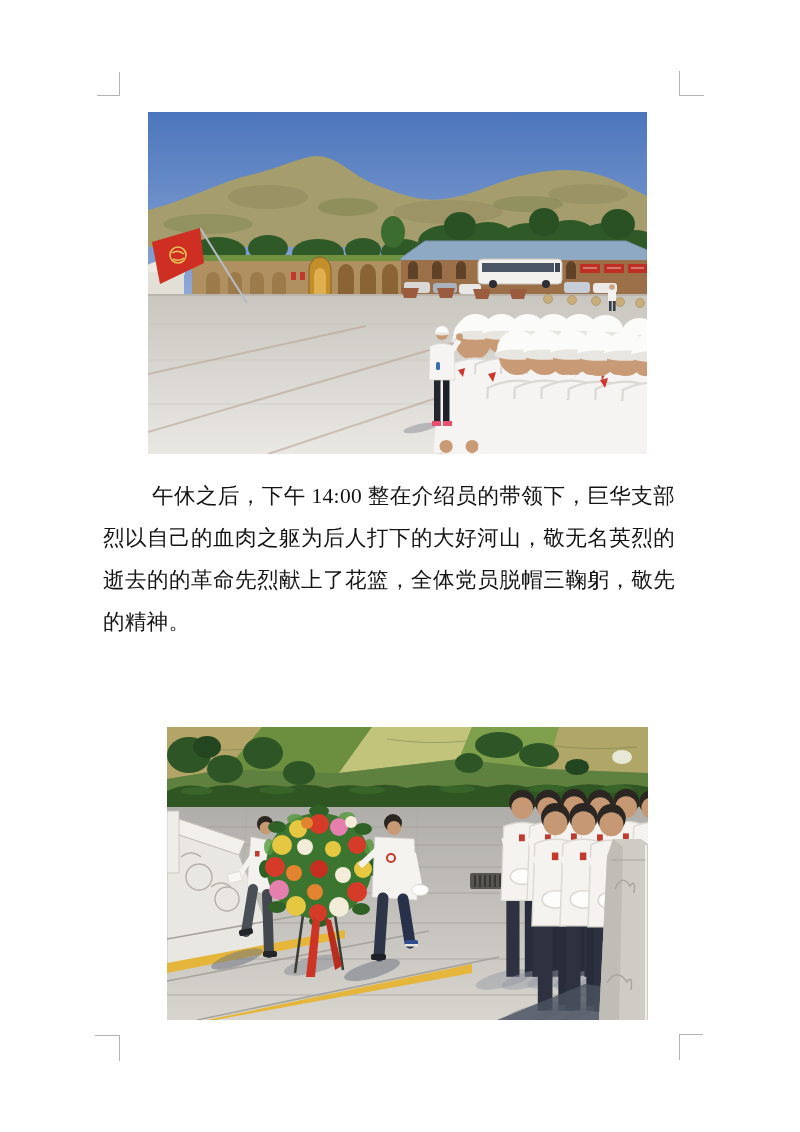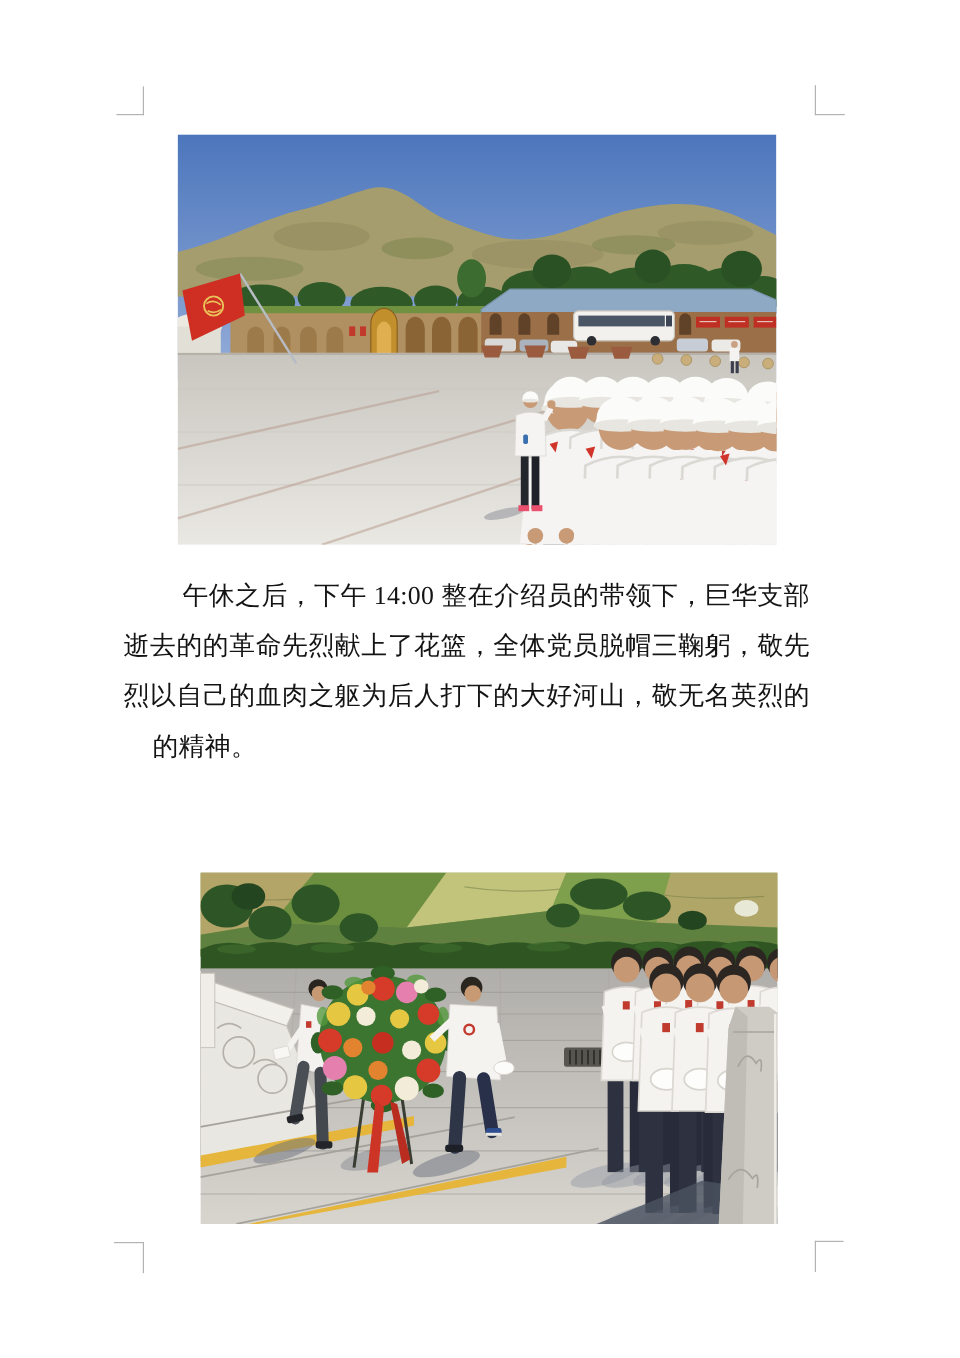--- a/index.html
+++ b/index.html
@@ -11,21 +11,21 @@
   .mark.tr{left:679px;top:71px;width:24px;height:24px;border-left:1px solid #b3b3b3;border-bottom:1px solid #b3b3b3;}
   .mark.bl{left:95px;top:1035px;width:24px;height:25px;border-right:1px solid #b3b3b3;border-top:1px solid #b3b3b3;}
   .mark.br{left:679px;top:1034px;width:23px;height:25px;border-left:1px solid #b3b3b3;border-top:1px solid #b3b3b3;}
   .figure{position:absolute;display:block;}
   .figure svg{display:block;}
   .fig-top{left:148px;top:112px;width:499px;height:342px;}
   .fig-bottom{left:167px;top:727px;width:481px;height:293px;}
   .paragraph{position:absolute;left:103px;top:475px;width:572px;color:#141414;}
   .par-line{font-size:21.5px;line-height:42px;text-align:justify;text-align-last:justify;white-space:nowrap;letter-spacing:0.3px;}
   .par-line.first{text-indent:49px;}
-  .par-line.last{text-align-last:left;margin-left:24px;}
+  .par-line.last{text-align-last:left;}
 </style>
 </head>
 <body>
 
 <div class="page">
 
   <div class="mark tl"></div>
   <div class="mark tr"></div>
   <div class="mark bl"></div>
   <div class="mark br"></div>
@@ -238,22 +238,22 @@
         <rect x="288" y="250" width="4" height="8" rx="1.5" fill="#3a6fb0"></rect>
         <circle cx="294" cy="222" r="6" fill="#c89a76"></circle>
         <path d="M287.5,220 A6.5,6 0 0 1 300.5,220 L301,222 L287,222 Z" fill="#fbfbf9"></path>
         <ellipse cx="294" cy="221.8" rx="7.2" ry="1.6" fill="#e8e6e0"></ellipse>
       </g>
     </svg>
   </div>
 
   <div class="paragraph">
     <div class="par-line first">午休之后，下午 14:00 整在介绍员的带领下，巨华支部</div>
+    <div class="par-line">烈以自己的血肉之躯为后人打下的大好河山，敬无名英烈的</div>
     <div class="par-line">逝去的的革命先烈献上了花篮，全体党员脱帽三鞠躬，敬先</div>
-    <div class="par-line">烈以自己的血肉之躯为后人打下的大好河山，敬无名英烈的</div>
     <div class="par-line last">的精神。</div>
   </div>
 
   <div class="figure fig-bottom" aria-label="两名党员抬着彩色花篮走上纪念碑石阶，其余党员脱帽持帽肃立于广场，背景为绿色山坡与绿篱">
     <svg width="481" height="293" viewBox="0 0 481 293" xmlns="http://www.w3.org/2000/svg">
       <defs>
         <linearGradient id="pave2" x1="0" y1="0" x2="0" y2="1">
           <stop offset="0" stop-color="#b0aeaa"></stop>
             <stop offset="1" stop-color="#d8d5cf"></stop>
         </linearGradient>

